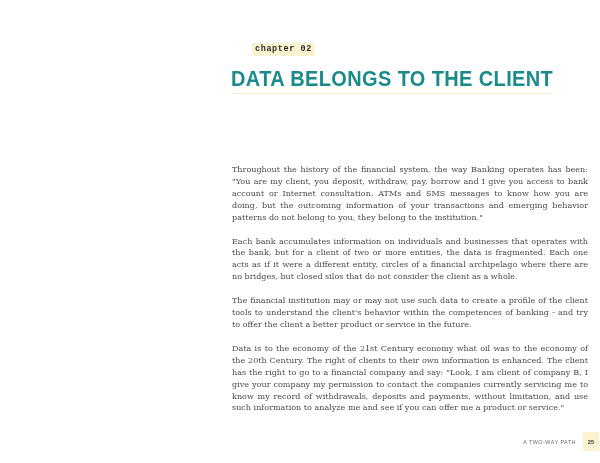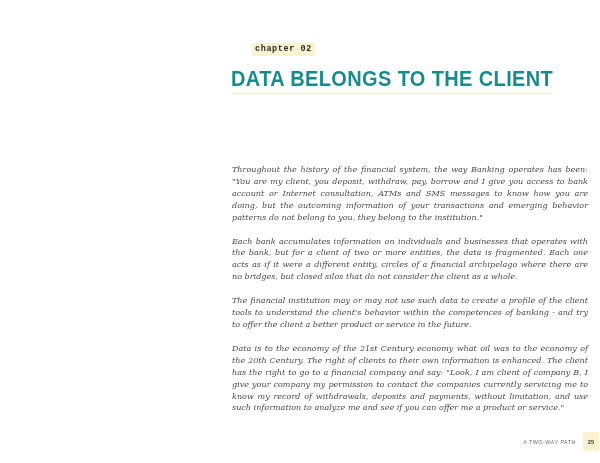--- a/index.html
+++ b/index.html
@@ -47,21 +47,20 @@
     }
     .body {
       position: absolute;
       left: 232px;
       top: 164px;
       width: 356px;
       font-family: "DejaVu Serif", serif;
       font-size: 8.05px;
       line-height: 11.9px;
       color: #4a4a4a;
-      font-style: italic;
     }
     .body p {
       margin: 0 0 12px 0;
       text-align: justify;
     }
     .footer {
       position: absolute;
       right: 0;
       top: 432px;
       height: 19px;

